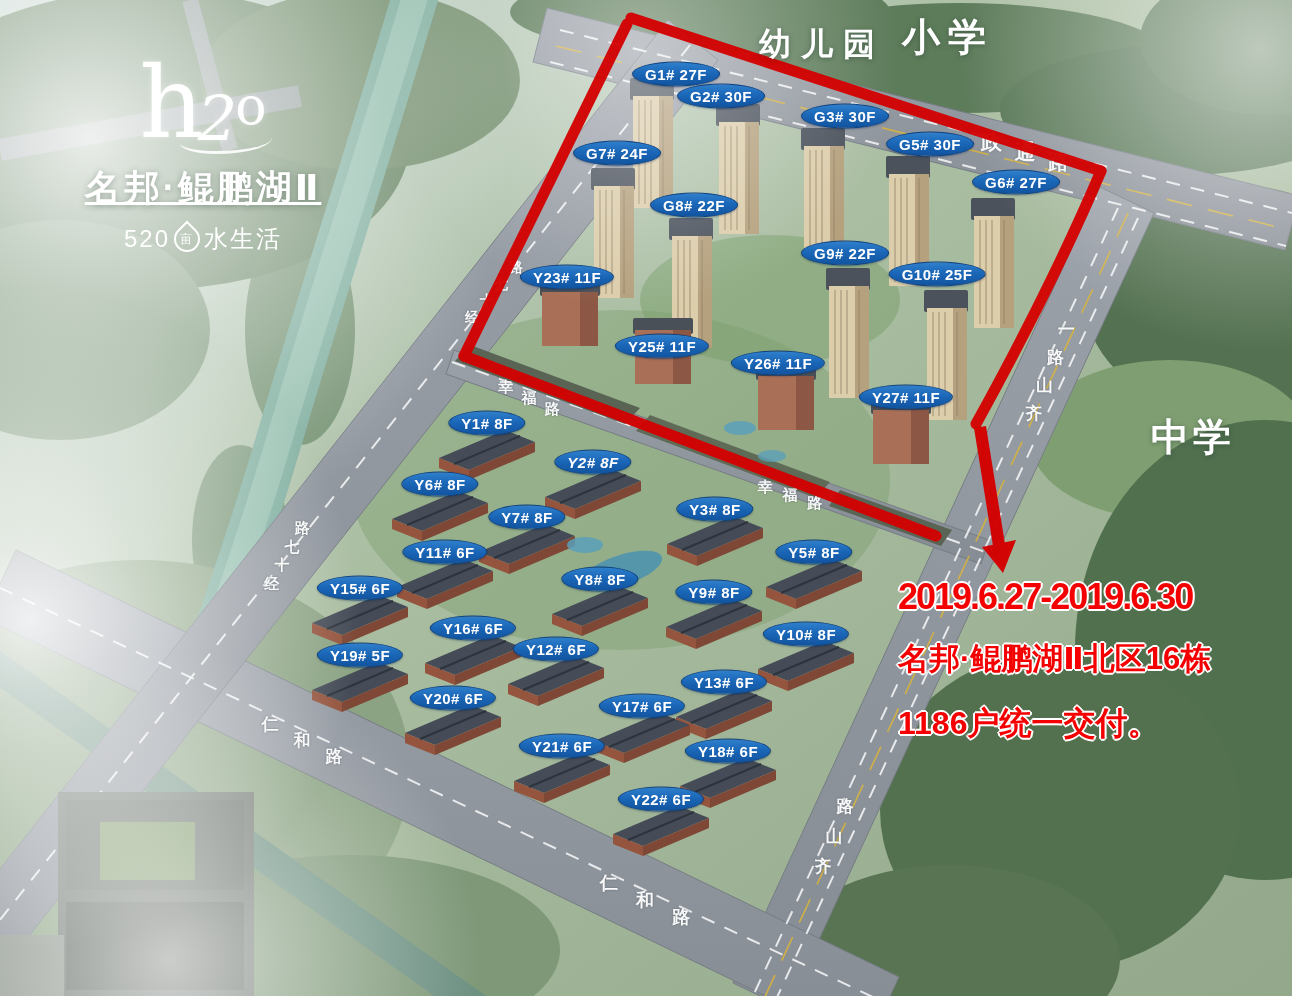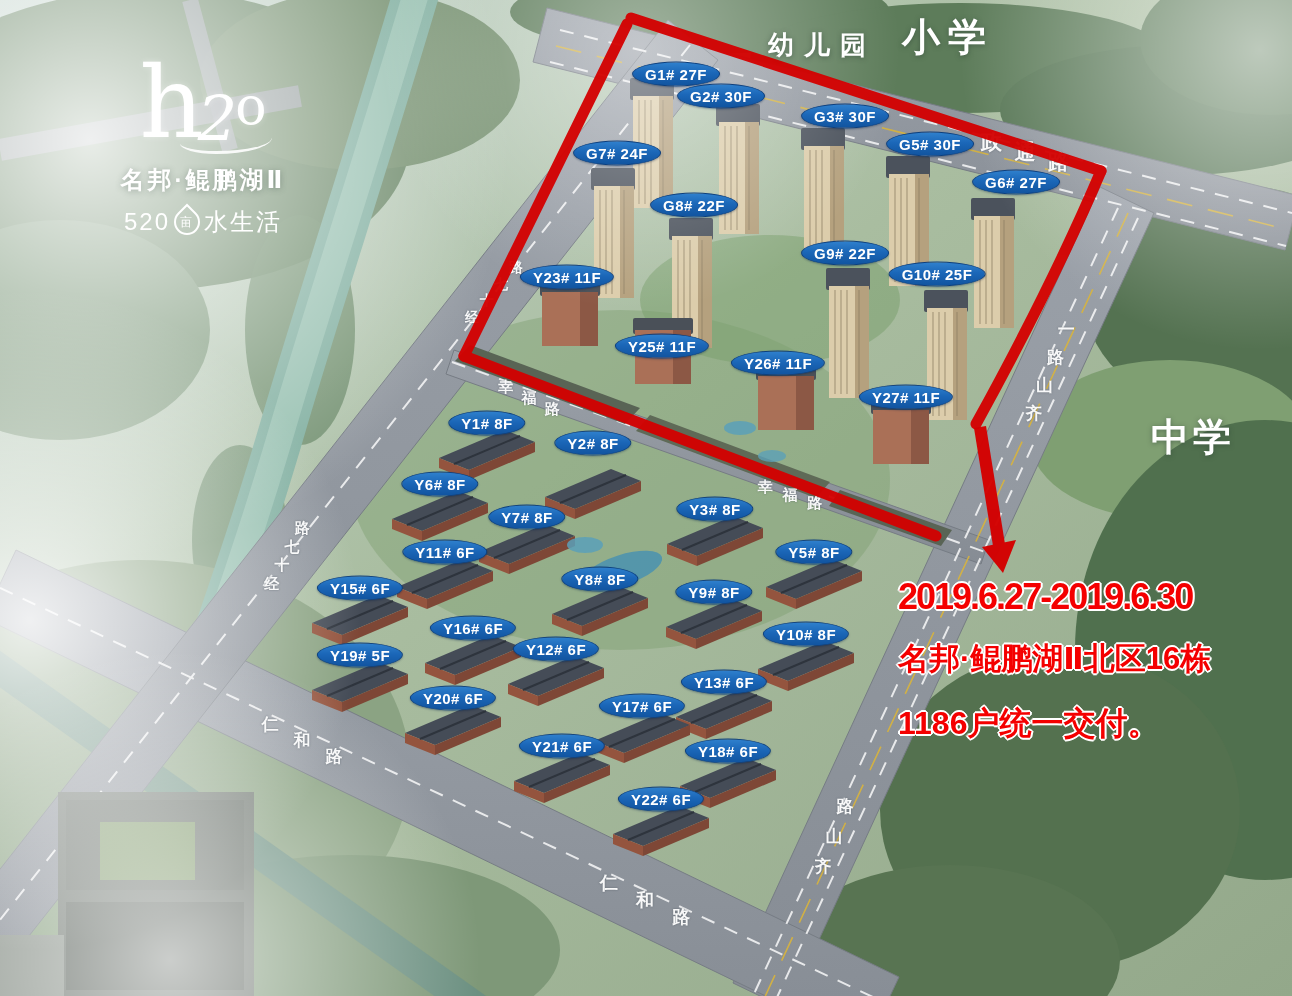--- a/index.html
+++ b/index.html
@@ -32,22 +32,22 @@
 
   
   .logo{position:absolute;left:38px;top:28px;width:330px;color:#fff;text-align:center;}
   .mark{position:relative;height:120px;display:flex;align-items:flex-end;justify-content:center;
         font-family:"DejaVu Serif","Liberation Serif",serif;text-shadow:0 0 6px rgba(255,255,255,.35);}
   .mk-h{font-size:100px;line-height:.9;}
   .mk-2{font-size:62px;line-height:1;font-style:italic;margin:0 -2px -2px -6px;}
   .mk-o{font-size:52px;line-height:1;margin-bottom:16px;}
   .swoosh{position:absolute;left:142px;bottom:-6px;width:92px;height:24px;
         border-bottom:3px solid #fff;border-radius:0 0 70% 45%;opacity:.9;}
-  .logo-title{margin-top:16px;font-size:24px;font-weight:600;letter-spacing:3px;
-        text-shadow:0 1px 6px rgba(60,80,70,.4);white-space:nowrap;}
+  .logo-title{margin-top:16px;font-size:36px;font-weight:600;letter-spacing:3px;
+        text-shadow:0 1px 6px rgba(60,80,70,.4);white-space:nowrap;text-decoration:underline;}
   .logo-sub{margin-top:10px;font-size:24px;font-weight:500;letter-spacing:2px;
         display:flex;align-items:center;justify-content:center;gap:4px;}
   .drop{display:inline-block;width:22px;height:22px;border:2px solid #fff;
         border-radius:0 50% 50% 50%;transform:rotate(45deg);position:relative;}
   .drop i{position:absolute;left:50%;top:50%;transform:translate(-50%,-50%) rotate(-45deg);
         font-style:normal;font-size:12px;line-height:1;}
 
   
   .annotation{position:absolute;left:898px;top:576px;width:382px;text-align:left;
         font-weight:bold;}
@@ -299,21 +299,21 @@
       <div class="bldg" style="left: 1016px; top: 182px;">G6# 27F</div>
       <div class="bldg" style="left: 617px; top: 153px;">G7# 24F</div>
       <div class="bldg" style="left: 694px; top: 205px;">G8# 22F</div>
       <div class="bldg" style="left: 845px; top: 253px;">G9# 22F</div>
       <div class="bldg" style="left: 937px; top: 274px;">G10# 25F</div>
       <div class="bldg" style="left: 567px; top: 277px;">Y23# 11F</div>
       <div class="bldg" style="left: 662px; top: 318px; margin-top: 28px;">Y25# 11F</div>
       <div class="bldg" style="left: 778px; top: 363px;">Y26# 11F</div>
       <div class="bldg" style="left: 906px; top: 397px;">Y27# 11F</div>
       <div class="bldg" style="left: 487px; top: 423px;">Y1# 8F</div>
-      <div class="bldg" style="left: 593px; top: 443px;">Y2# 8F</div>
+      <div class="bldg" style="left: 593px; top: 462px; font-style: italic;">Y2# 8F</div>
       <div class="bldg" style="left: 440px; top: 484px;">Y6# 8F</div>
       <div class="bldg" style="left: 715px; top: 509px;">Y3# 8F</div>
       <div class="bldg" style="left: 527px; top: 517px;">Y7# 8F</div>
       <div class="bldg" style="left: 445px; top: 552px; text-align: center;">Y11# 6F</div>
       <div class="bldg" style="left: 814px; top: 552px;">Y5# 8F</div>
       <div class="bldg" style="left: 600px; top: 579px;">Y8# 8F</div>
       <div class="bldg" style="left: 360px; top: 588px;">Y15# 6F</div>
       <div class="bldg" style="left: 714px; top: 592px;">Y9# 8F</div>
       <div class="bldg" style="left: 473px; top: 628px;">Y16# 6F</div>
       <div class="bldg" style="left: 806px; top: 634px;">Y10# 8F</div>
@@ -321,21 +321,21 @@
       <div class="bldg" style="left: 360px; top: 655px;">Y19# 5F</div>
       <div class="bldg" style="left: 724px; top: 682px;">Y13# 6F</div>
       <div class="bldg" style="left: 453px; top: 698px;">Y20# 6F</div>
       <div class="bldg" style="left: 642px; top: 706px;">Y17# 6F</div>
       <div class="bldg" style="left: 562px; top: 746px;">Y21# 6F</div>
       <div class="bldg" style="left: 728px; top: 751px;">Y18# 6F</div>
       <div class="bldg" style="left: 661px; top: 799px;">Y22# 6F</div>
     </div>
 
   <div class="layer area-labels" id="areaLabels">
-      <div class="area-label" style="left: 822px; top: 45px; font-size: 26px; letter-spacing: 10px;">幼儿园</div>
+      <div class="area-label" style="left: 822px; top: 45px; font-size: 32px; letter-spacing: 10px;">幼儿园</div>
       <div class="area-label" style="left: 948px; top: 37px; font-size: 38px; letter-spacing: 8px;">小学</div>
       <div class="area-label" style="left: 1193px; top: 437px; font-size: 38px; letter-spacing: 4px;">中学</div>
     </div>
 
   <div class="logo">
     <div class="mark">
       <span class="mk-h">h</span>
         <span class="mk-2">2</span>
         <span class="mk-o">o</span>
       <span class="swoosh"></span>

